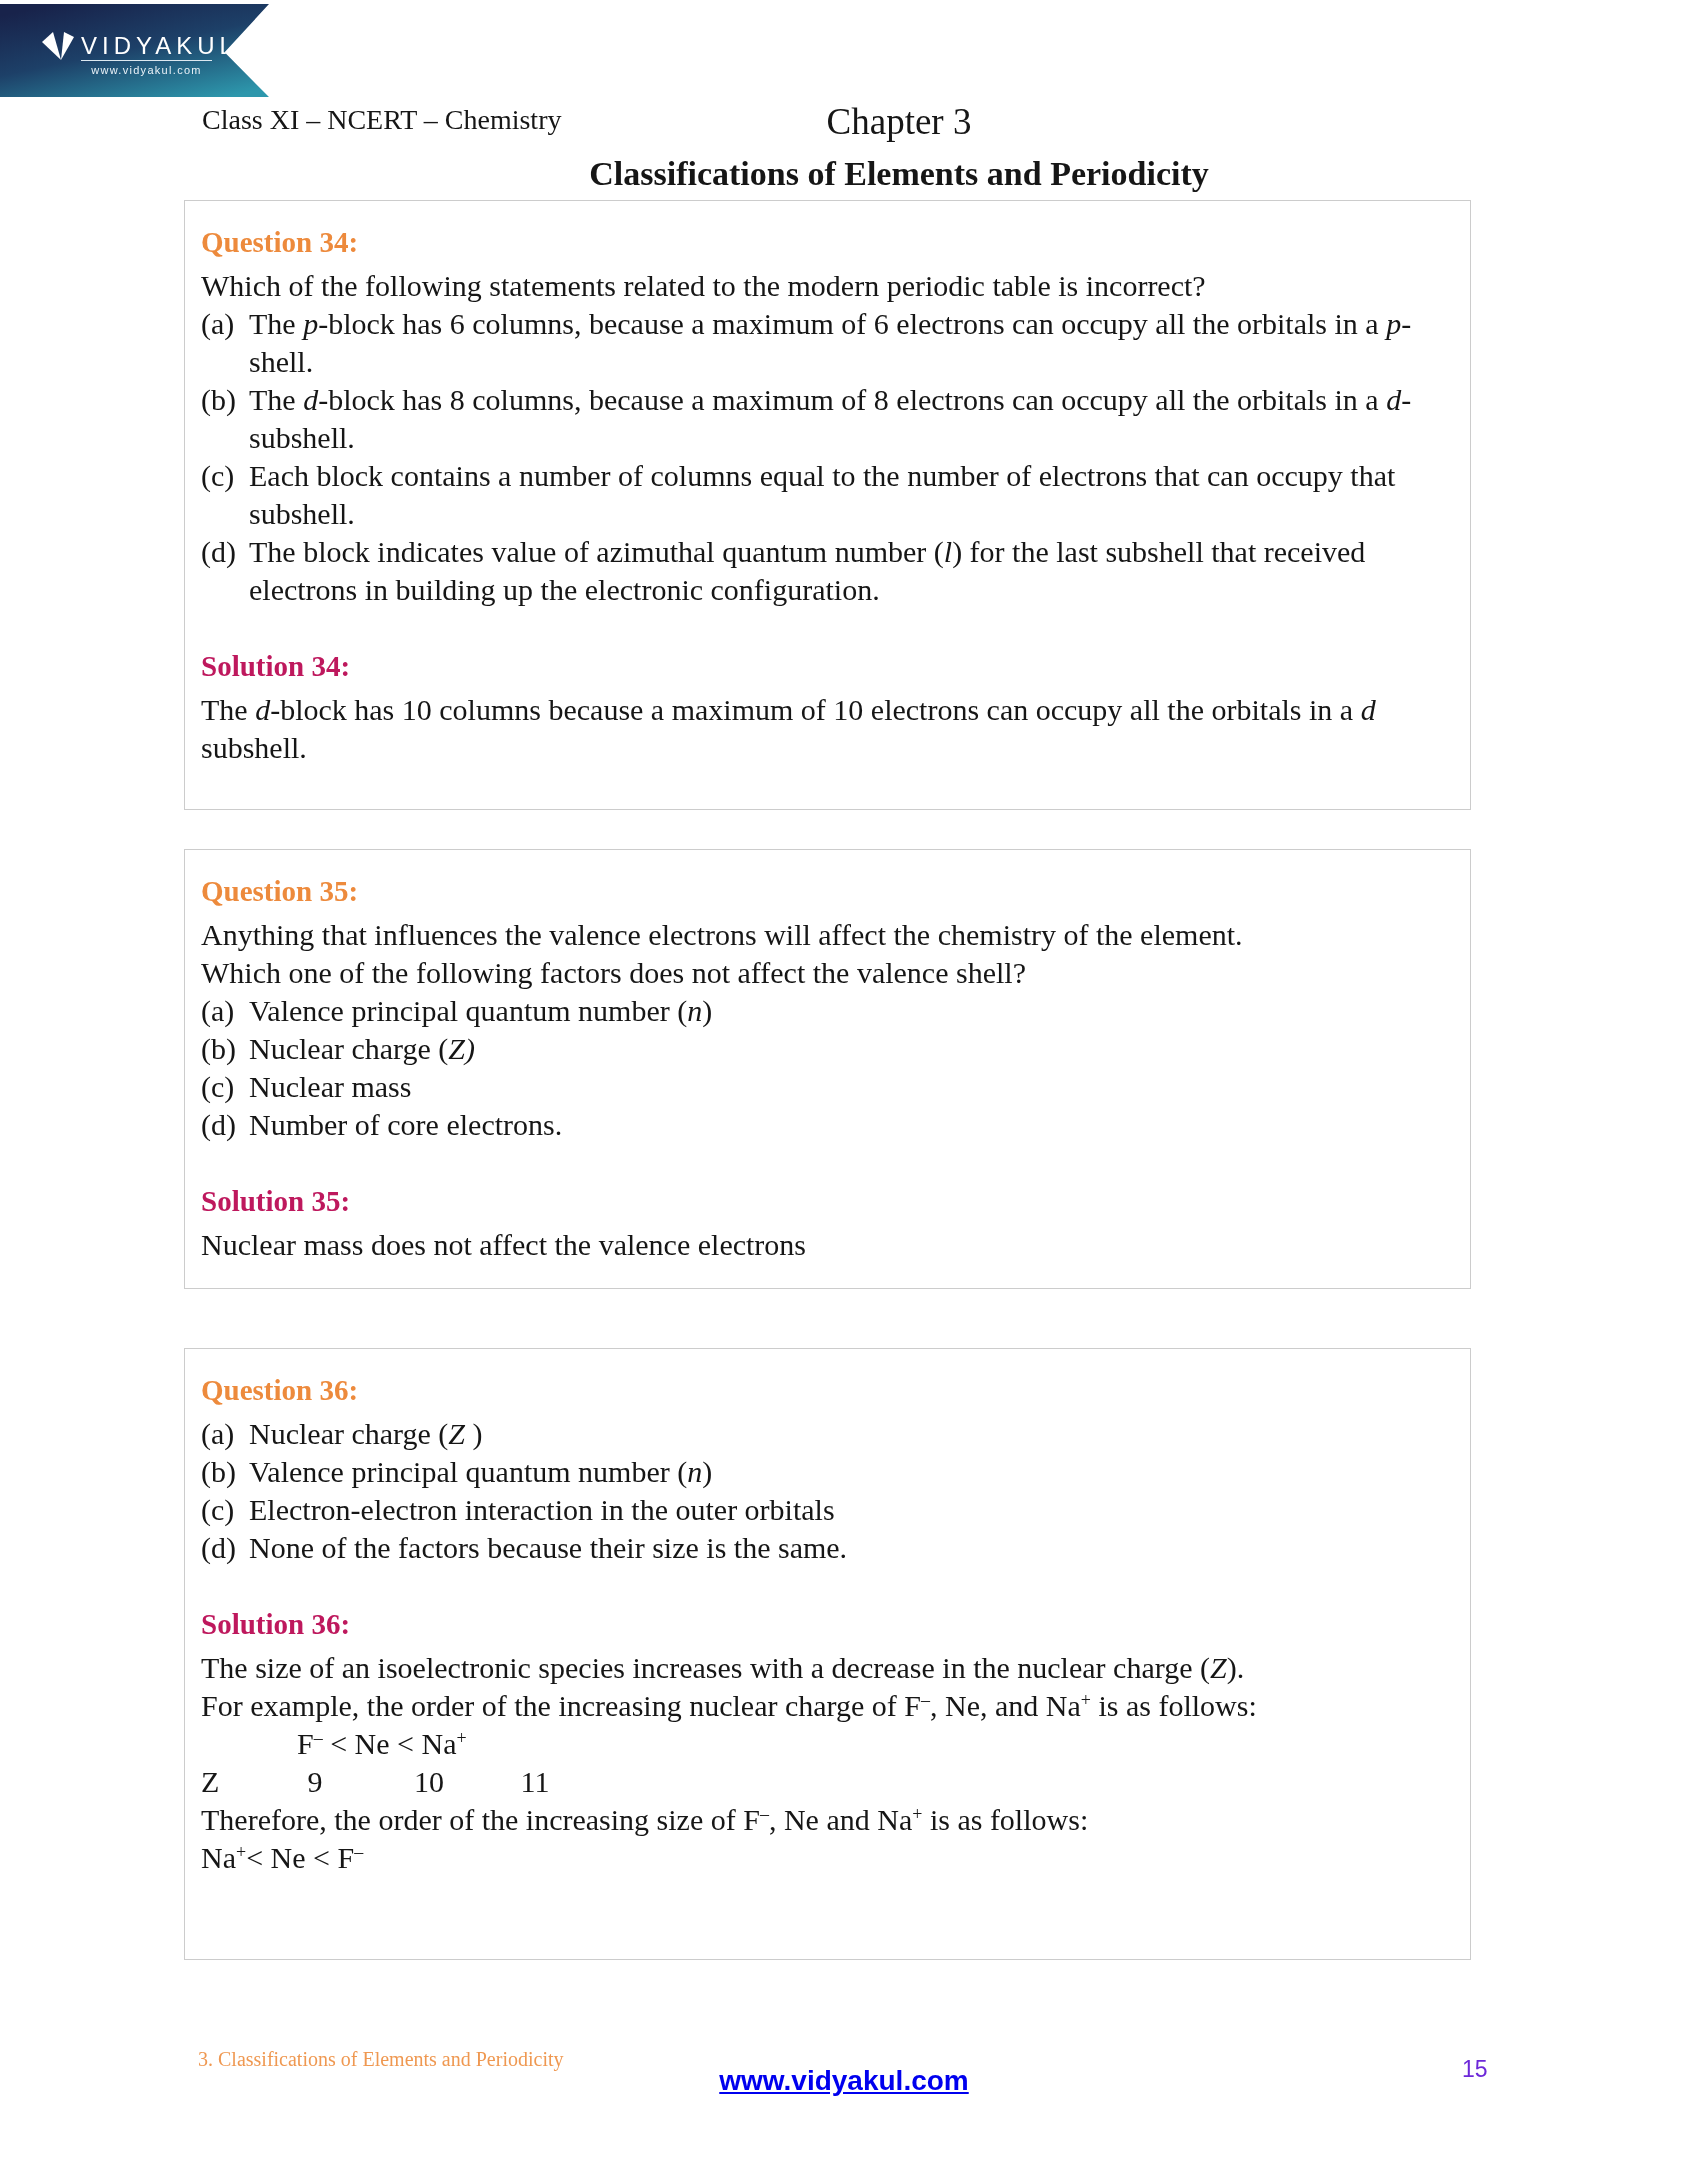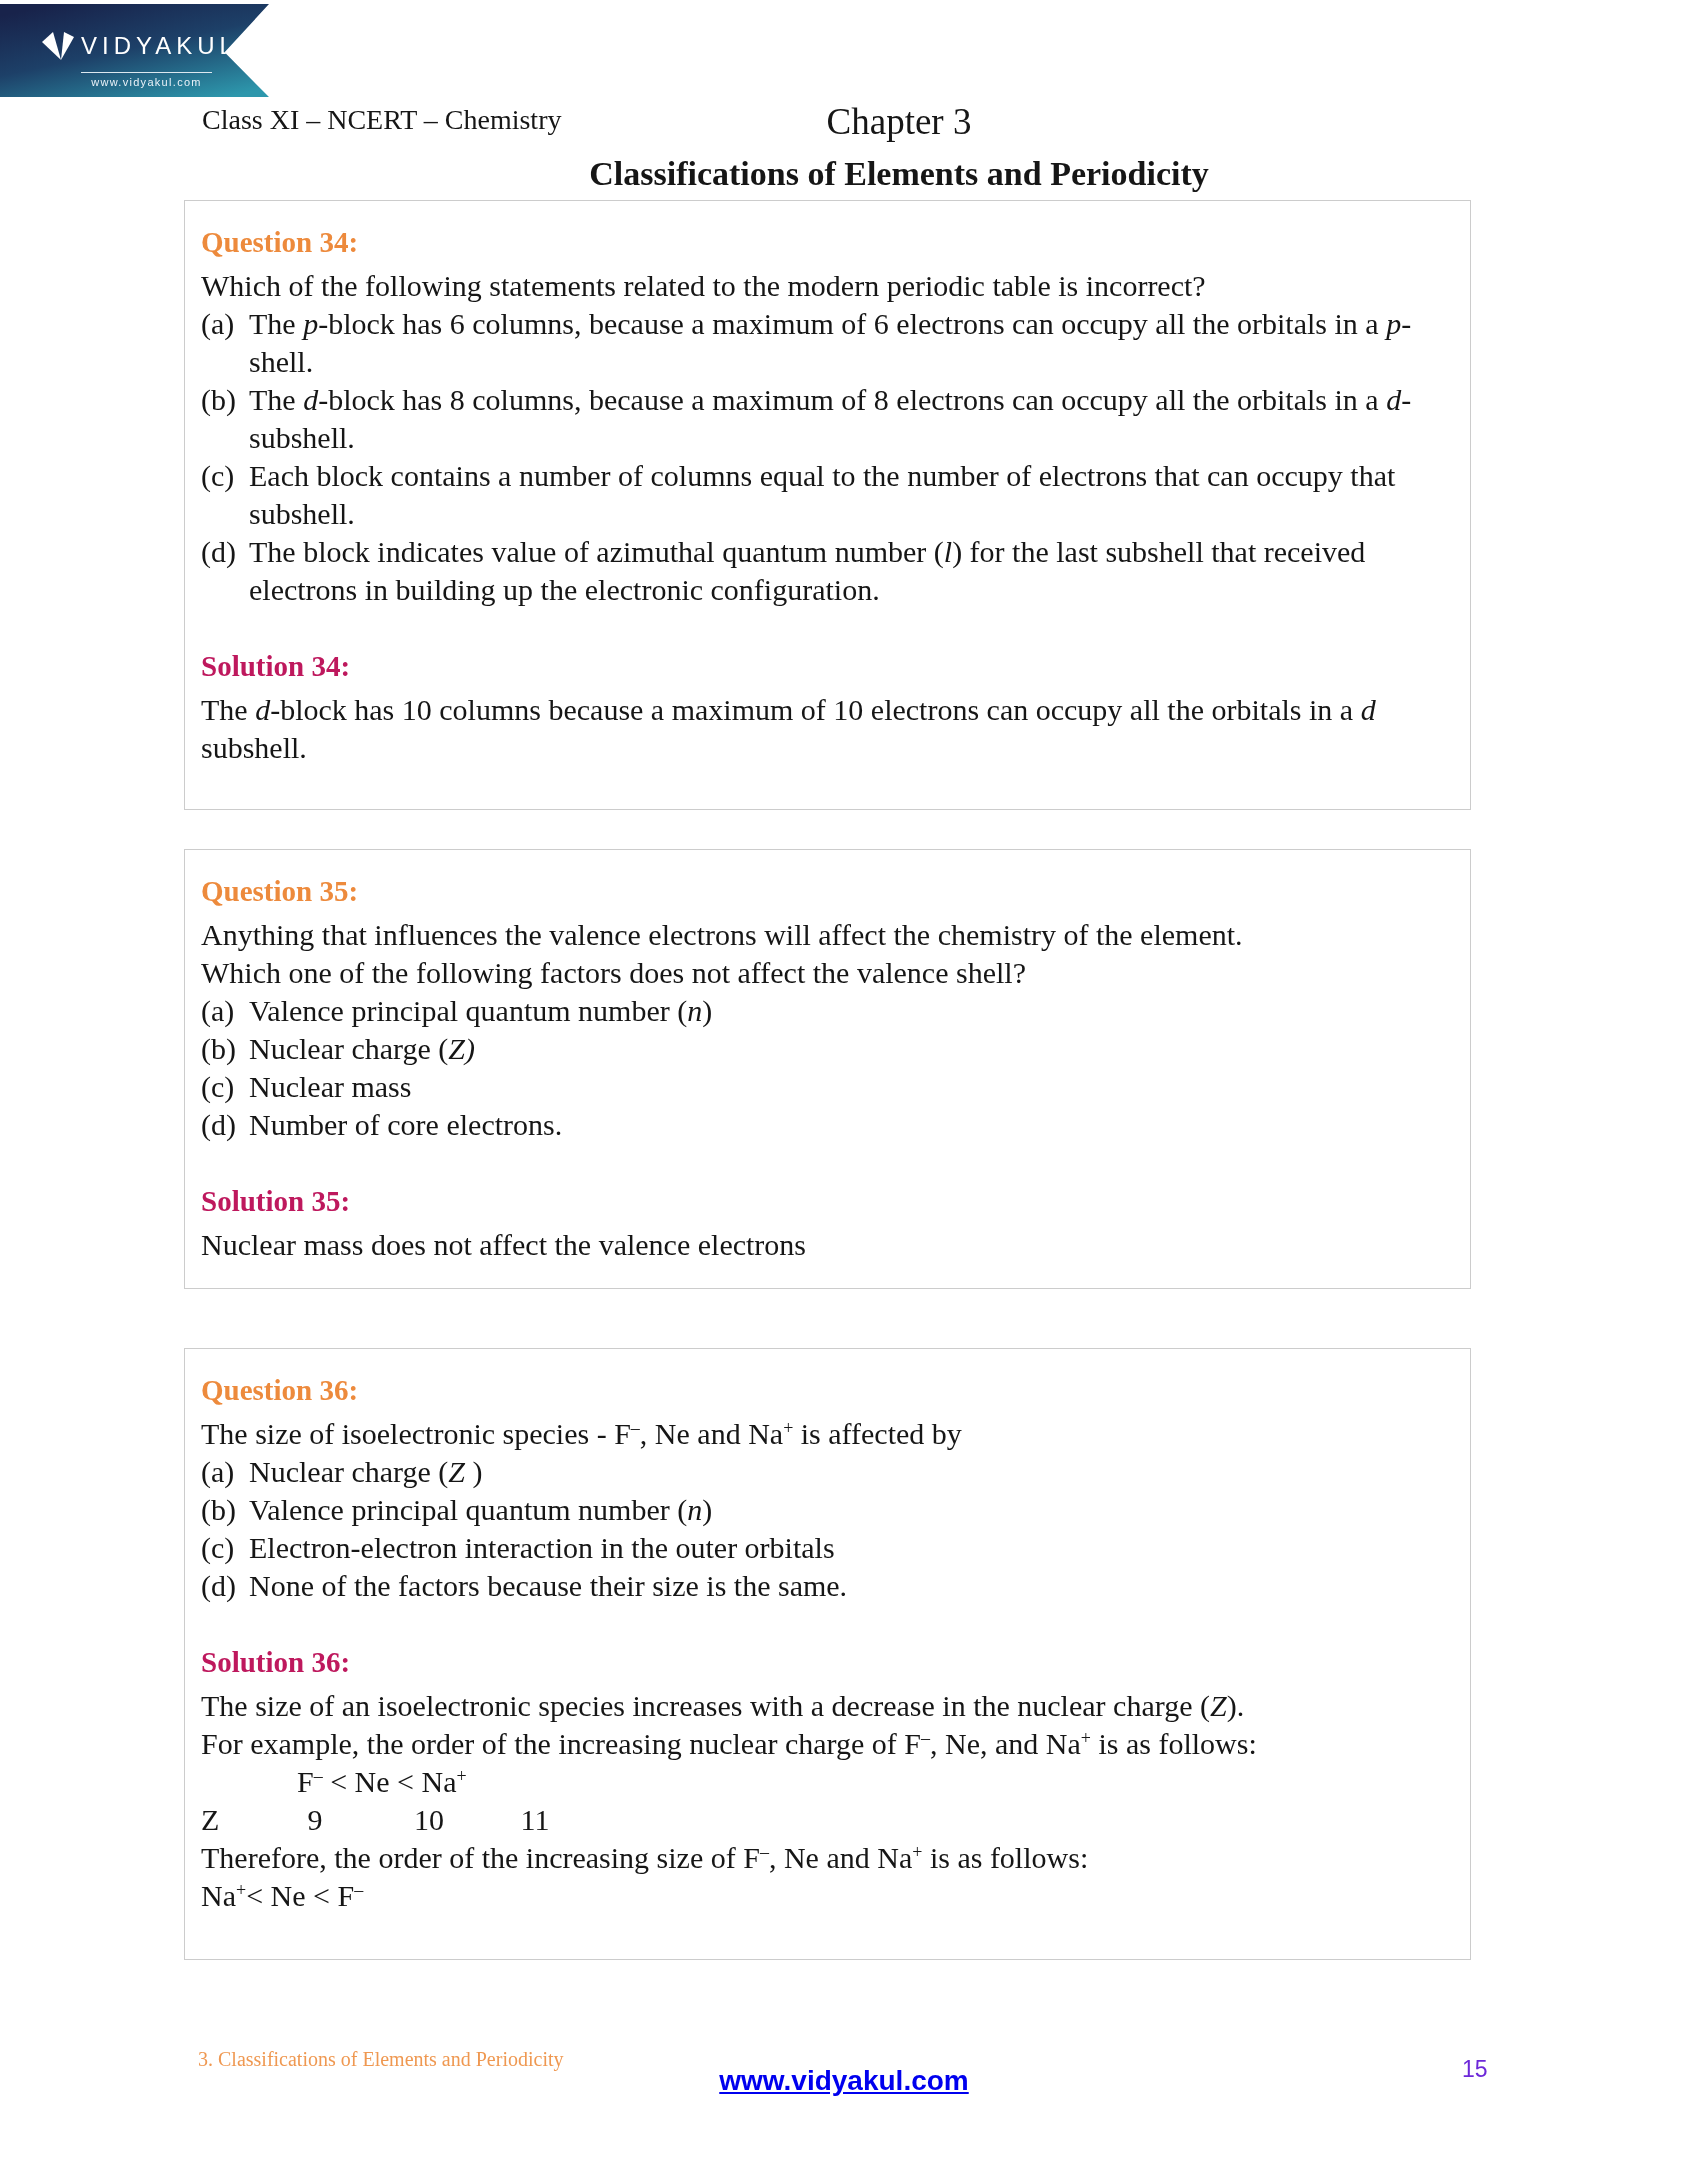--- a/index.html
+++ b/index.html
@@ -12,21 +12,21 @@
   
   .banner {
     position:absolute; left:0; top:4px; width:269px; height:93px;
     background:linear-gradient(168deg,#18234B 8%,#1D4068 48%,#2D97AC 94%);
     clip-path:polygon(0 0,100% 0,83.5% 52%,100% 100%,0 100%);
   }
   .logo-icon { position:absolute; left:40px; top:26px; }
   .logo-text { position:absolute; left:81px; top:28px; width:131px; text-align:center; }
   .logo-name {
     font-family:"Liberation Sans", sans-serif; font-size:24px; letter-spacing:5px;
-    color:#ffffff; border-bottom:1px solid #dce8f0; padding-bottom:12px; white-space:nowrap;
+    color:#ffffff; border-bottom:1px solid #dce8f0; padding-bottom:0; white-space:nowrap;
   }
   .logo-url {
     font-family:"Liberation Sans", sans-serif; font-size:11px; letter-spacing:1.3px;
     color:#eaf2f8; margin-top:3px; white-space:nowrap;
   }
 
   
   .hdr-course { position:absolute; left:202px; top:104px; font-size:28px; white-space:nowrap; }
   .hdr-center { position:absolute; left:899px; top:100px; transform:translateX(-50%); text-align:center; }
   .hdr-chapter  { font-size:37px; font-weight:normal; white-space:nowrap; }
@@ -128,21 +128,20 @@
     <div class="opt">
       <span class="opt-label">(d)</span>
       <span class="opt-text">Number of core electrons.</span>
     </div>
     <h3 class="s-head">Solution 35:</h3>
     <p class="line">Nuclear mass does not affect the valence electrons</p>
   </section>
 
   <section class="qbox" style="top:1348px;height:612px;">
     <h3 class="q-head">Question 36:</h3>
-    <p class="line">The size of isoelectronic species - F<sup>–</sup>, Ne and Na<sup>+</sup> is affected by</p>
     <div class="opt">
       <span class="opt-label">(a)</span>
       <span class="opt-text">Nuclear charge (<i>Z</i> )</span>
     </div>
     <div class="opt">
       <span class="opt-label">(b)</span>
       <span class="opt-text">Valence principal quantum number (<i>n</i>)</span>
     </div>
     <div class="opt">
       <span class="opt-label">(c)</span>

